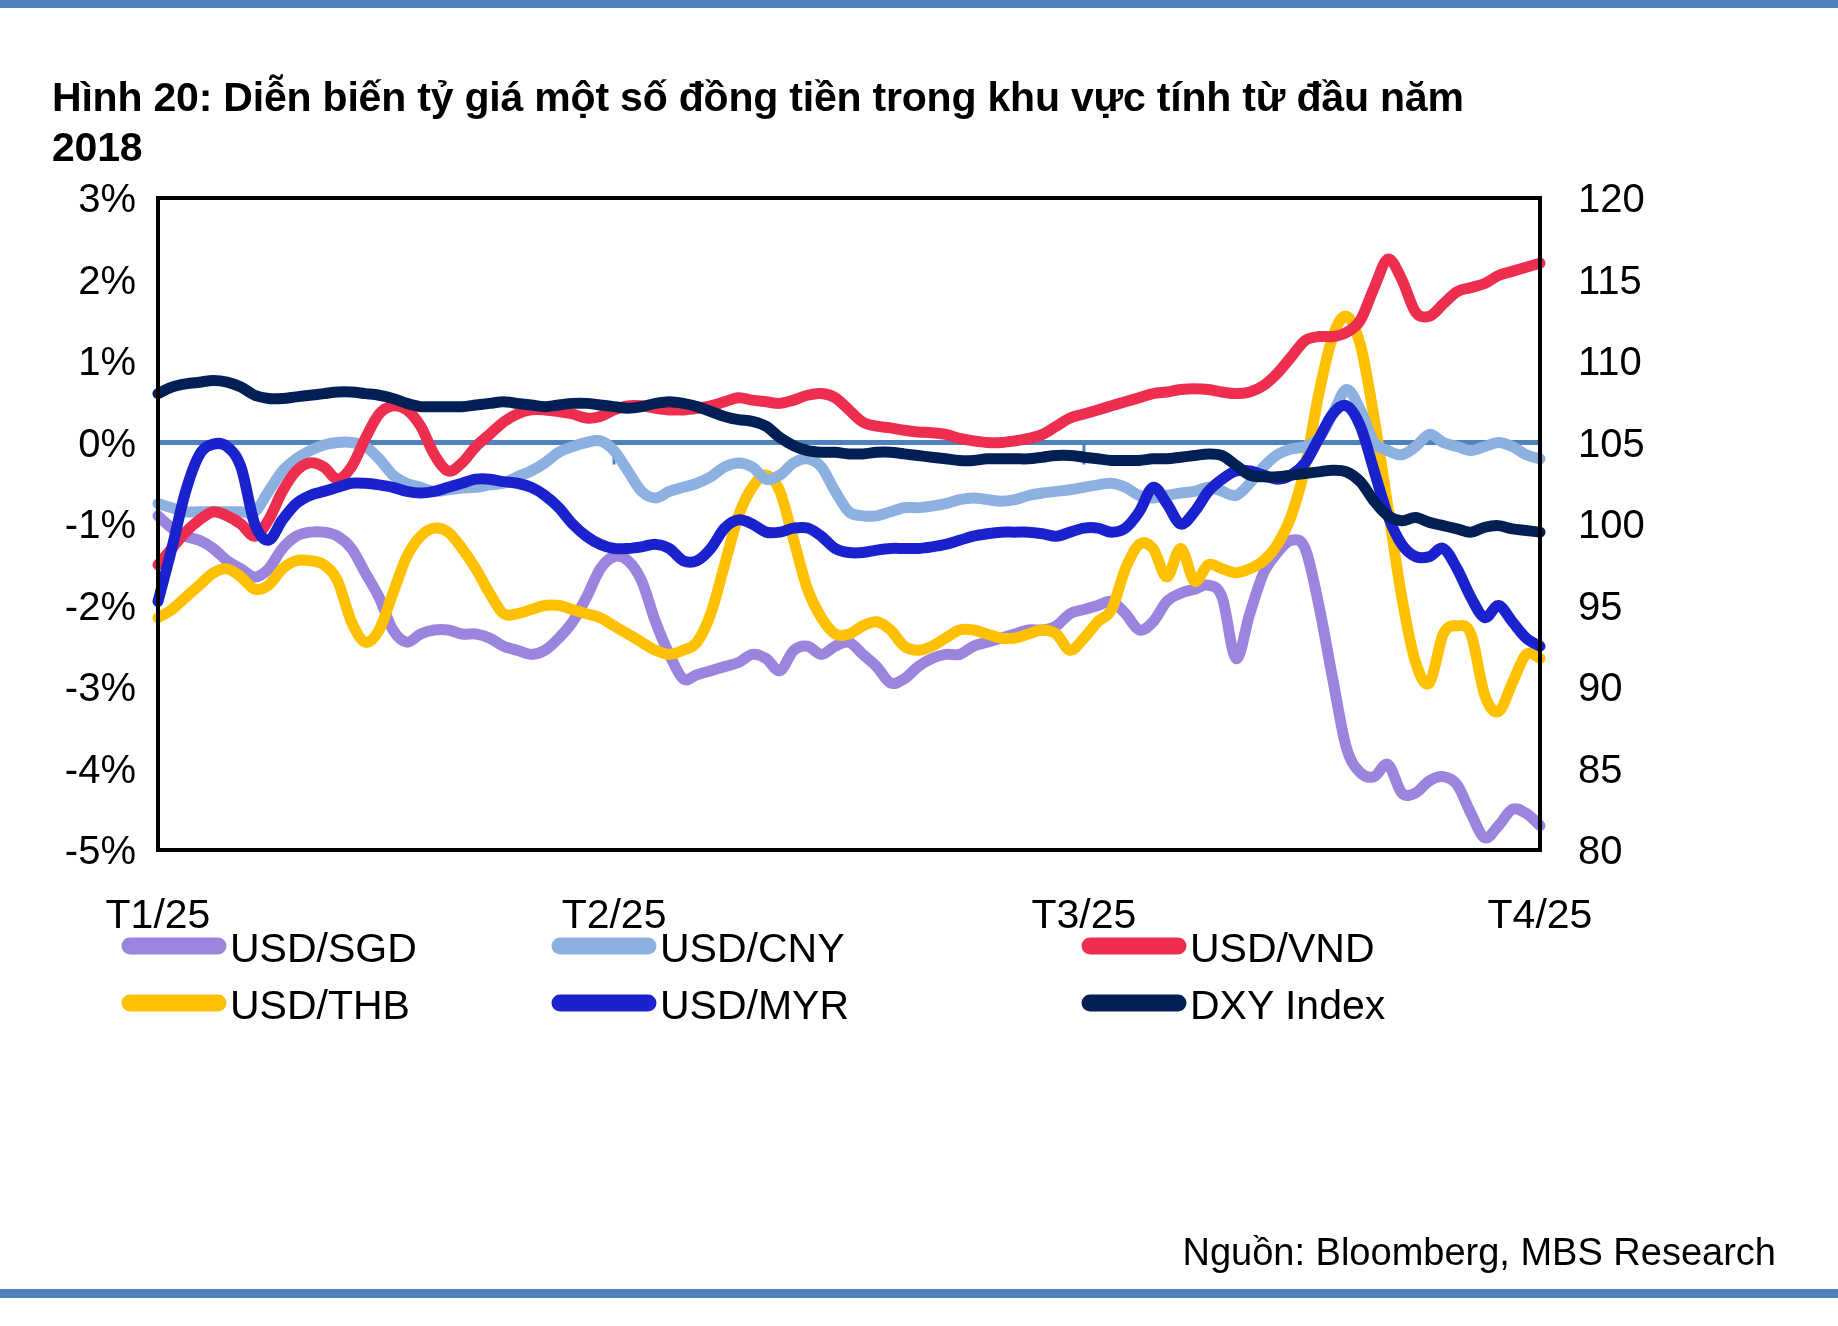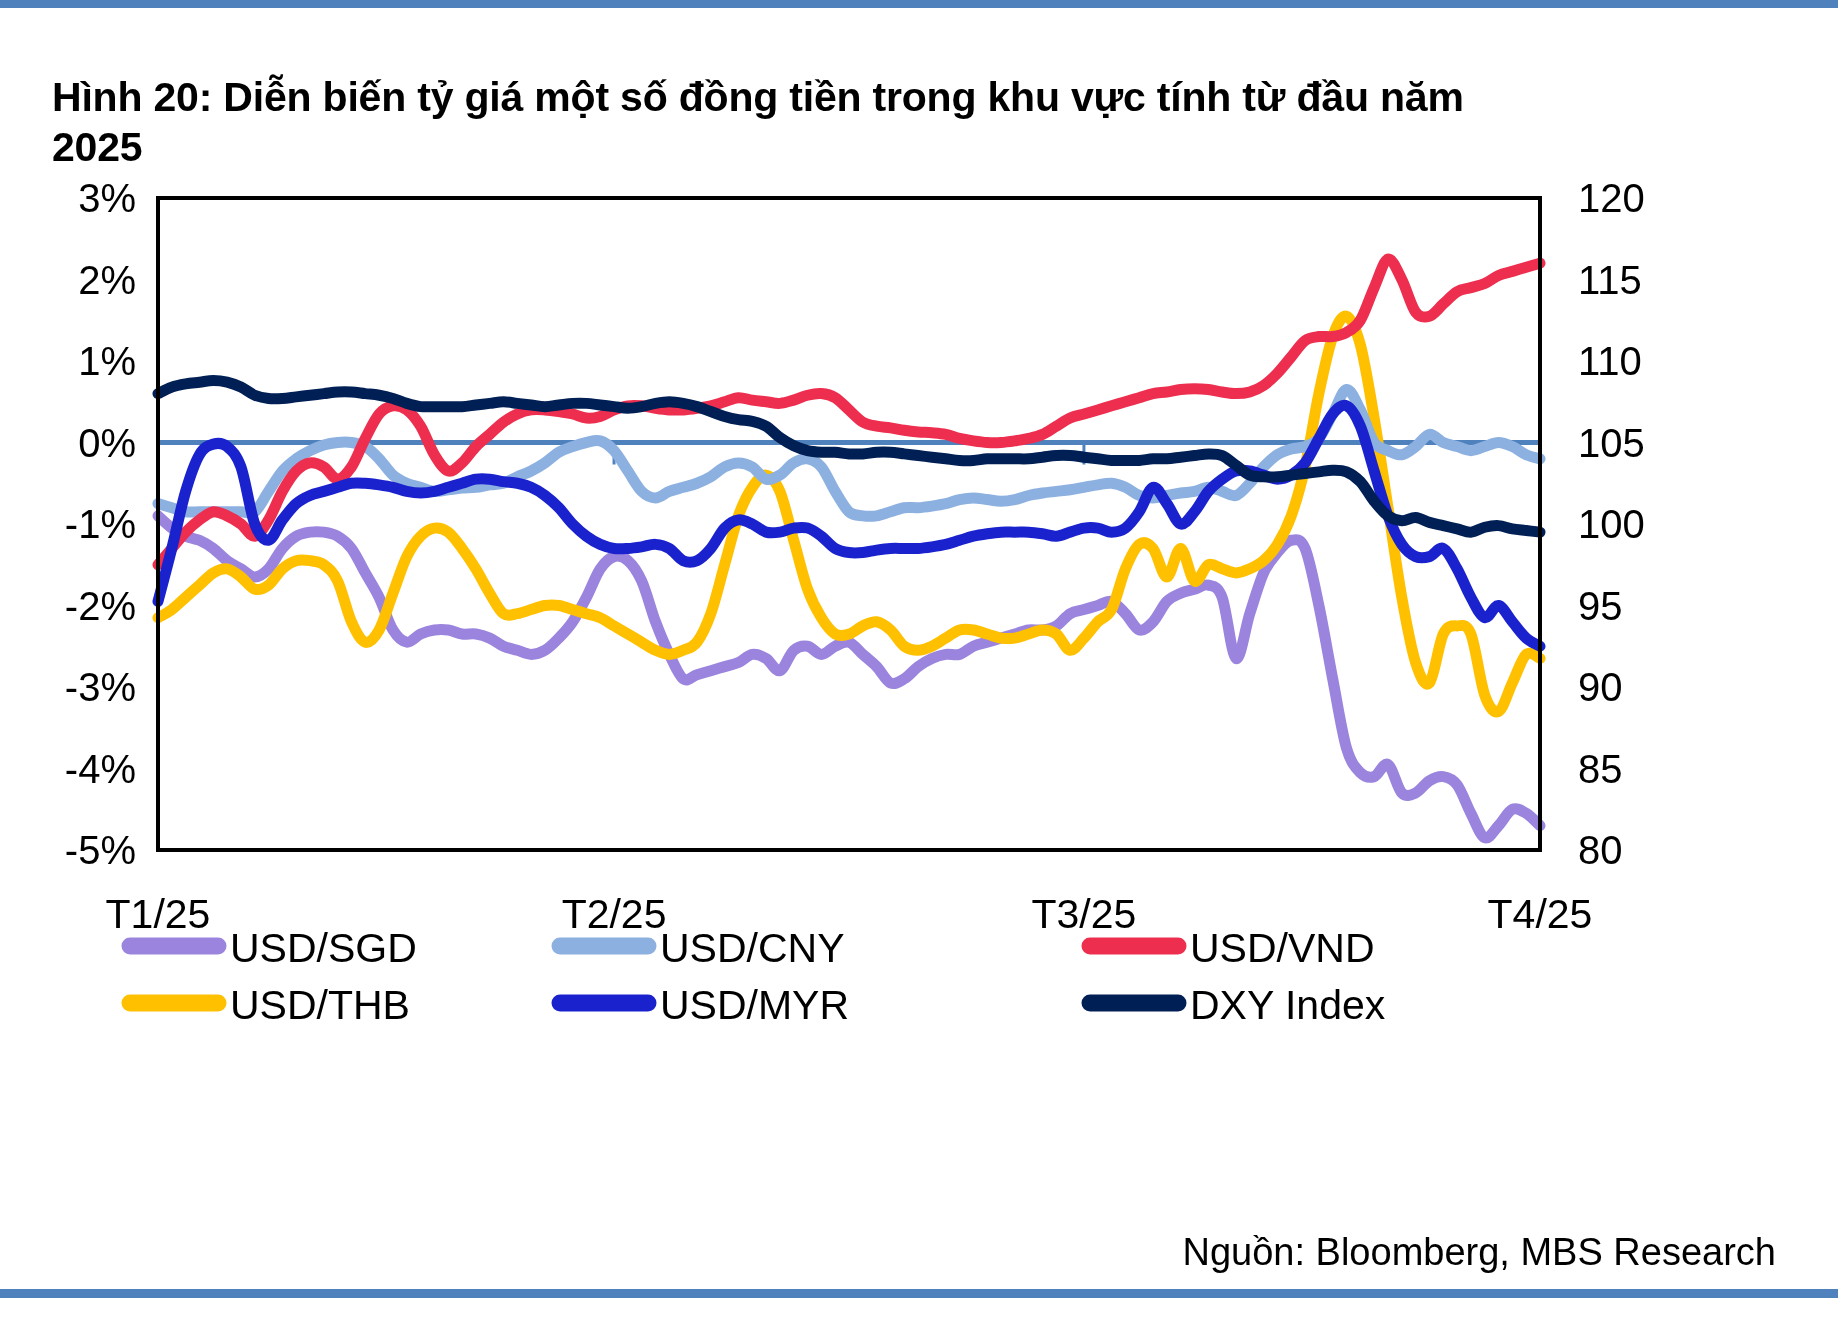--- a/index.html
+++ b/index.html
@@ -38,21 +38,21 @@
   .source{
     position:absolute;right:62px;bottom:52px;
     font-size:38px;color:#000;white-space:nowrap;
   }
 </style>
 </head>
 <body>
 
 <div class="rule-top"></div>
 
-<div class="fig-title">Hình 20: Diễn biến tỷ giá một số đồng tiền trong khu vực tính từ đầu năm 2025</div>
+<div class="fig-title">Hình 20: Diễn biến tỷ giá một số đồng tiền trong khu vực tính từ đầu năm 2018</div>
 
 <div class="chart-wrap">
   <svg id="chart-svg" width="1838" height="960" viewBox="0 0 1838 960">
     <g id="left-ticks">
         <text x="136" y="34" class="tick-text tick-left">3%</text>
         <text x="136" y="115.5" class="tick-text tick-left">2%</text>
         <text x="136" y="197" class="tick-text tick-left">1%</text>
         <text x="136" y="278.5" class="tick-text tick-left">0%</text>
         <text x="136" y="360" class="tick-text tick-left">-1%</text>
         <text x="136" y="441.5" class="tick-text tick-left">-2%</text>

